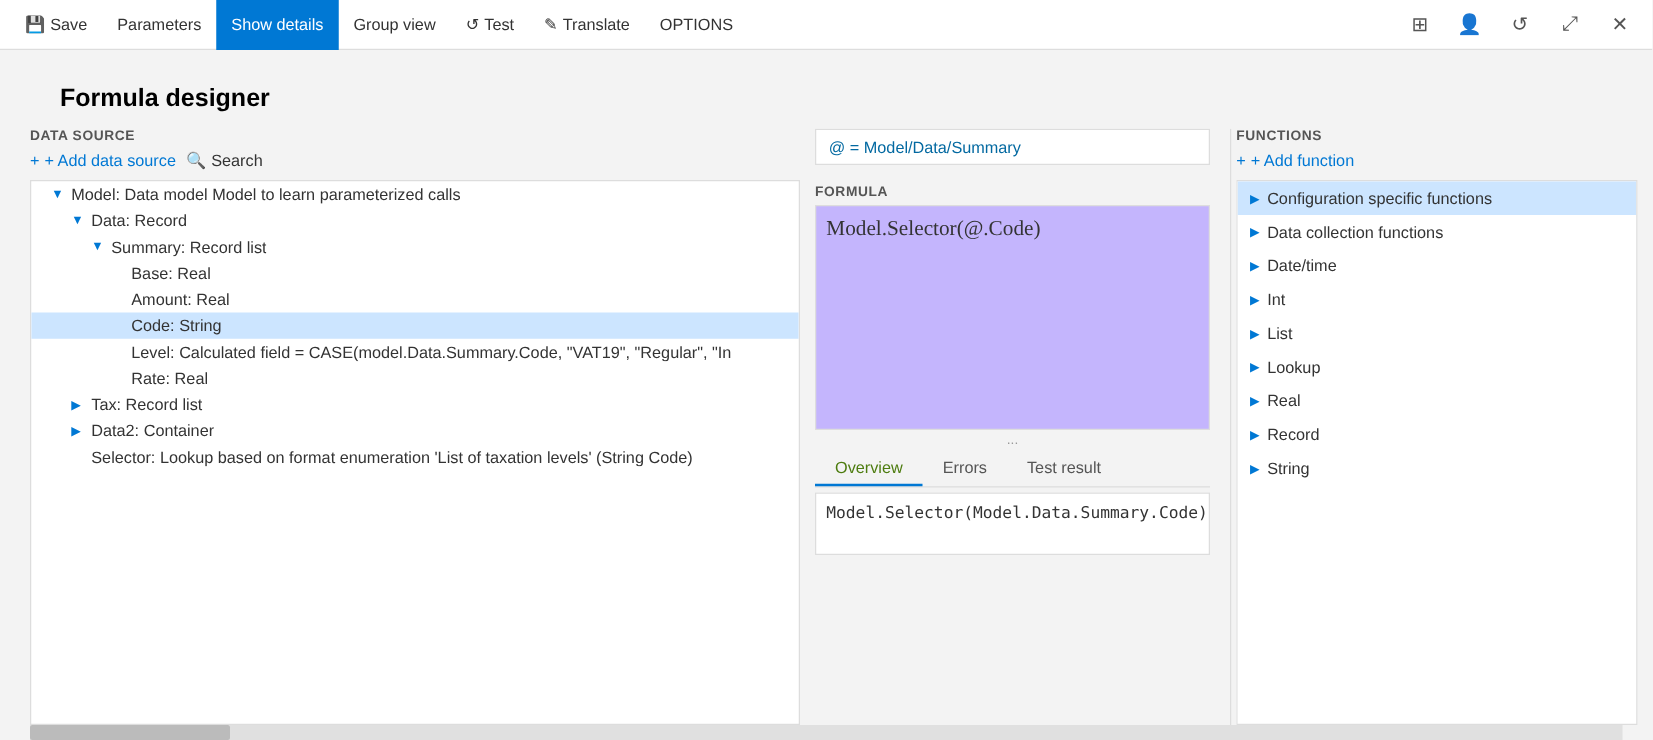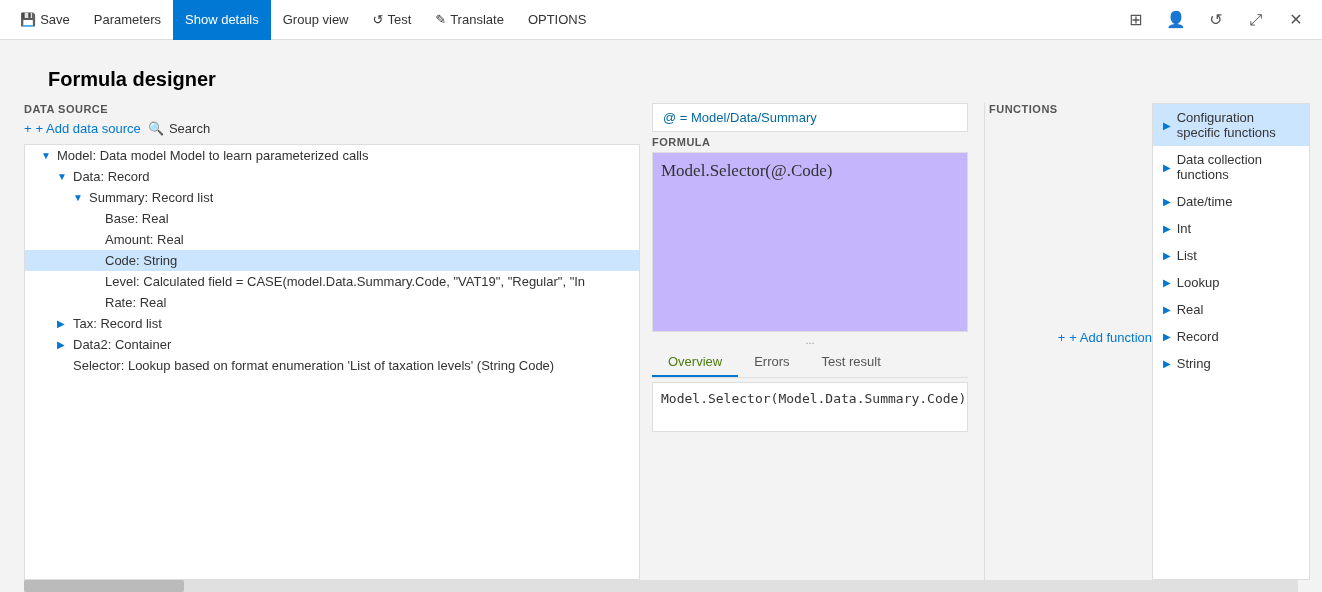--- a/index.html
+++ b/index.html
@@ -75,21 +75,21 @@
     .middle-panel {
       width: 340px; display: flex; flex-direction: column; padding: 0 12px;
       overflow: hidden;
     }
     .formula-path {
       background: #fff; border: 1px solid #ddd; padding: 6px 10px;
       font-size: 13px; color: #0369a1; margin-bottom: 4px;
     }
     .formula-label {
       font-size: 11px; font-weight: 600; color: #555; text-transform: uppercase;
-      letter-spacing: 0.5px; margin-bottom: 4px;
+      letter-spacing: 0.5px; margin-bottom: 4px; margin-top: 12px;
     }
     .formula-editor {
       background: #c4b5fd; border: 1px solid #ddd; flex: 1; padding: 8px;
       font-size: 17px; font-family: Liberation Serif, serif; min-height: 160px;
       max-height: 180px; position: relative;
     }
     .formula-more {
       text-align: center; color: #999; font-size: 11px; padding: 2px 0;
     }
     .tabs-row {
@@ -101,21 +101,21 @@
     }
     .tab.active { color: #4d7c0f; border-bottom: 2px solid #0078d4; }
     .formula-result {
       background: #fff; border: 1px solid #ddd; padding: 8px;
       font-size: 13px; font-family: 'Consolas', monospace; color: #333;
       min-height: 50px;
     }
 
     
     .right-panel {
-      flex: 1; display: flex; padding: 0 12px 0 0;
+      flex: 1; display: flex; flex-direction: column; padding: 0 12px 0 0;
       overflow: hidden;
     }
     .functions-header {
       font-size: 11px; font-weight: 600; color: #555; text-transform: uppercase;
       letter-spacing: 0.5px; margin-bottom: 6px;
     }
     .add-function-btn {
       display: flex; align-items: center; gap: 4px; color: #0078d4;
       cursor: pointer; font-size: 13px; border: none; background: none;
       padding: 0; margin-bottom: 8px;

